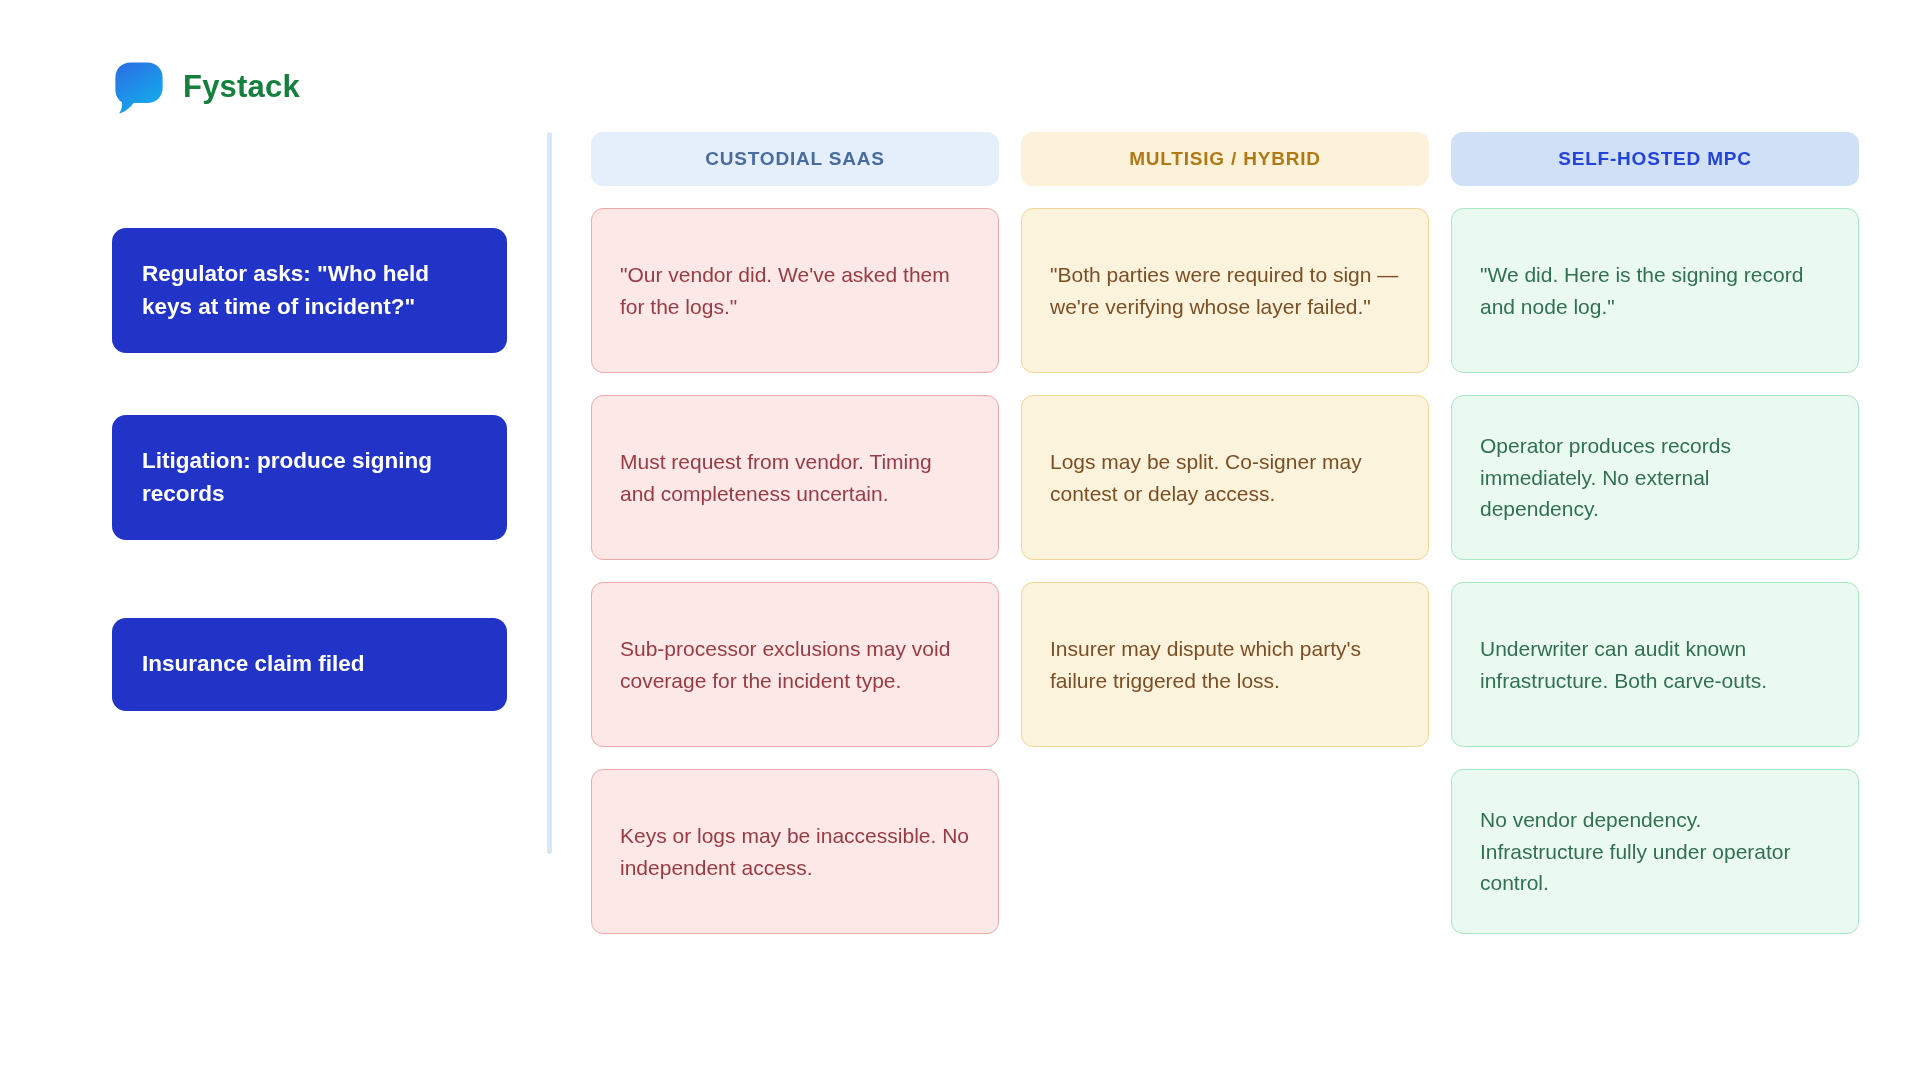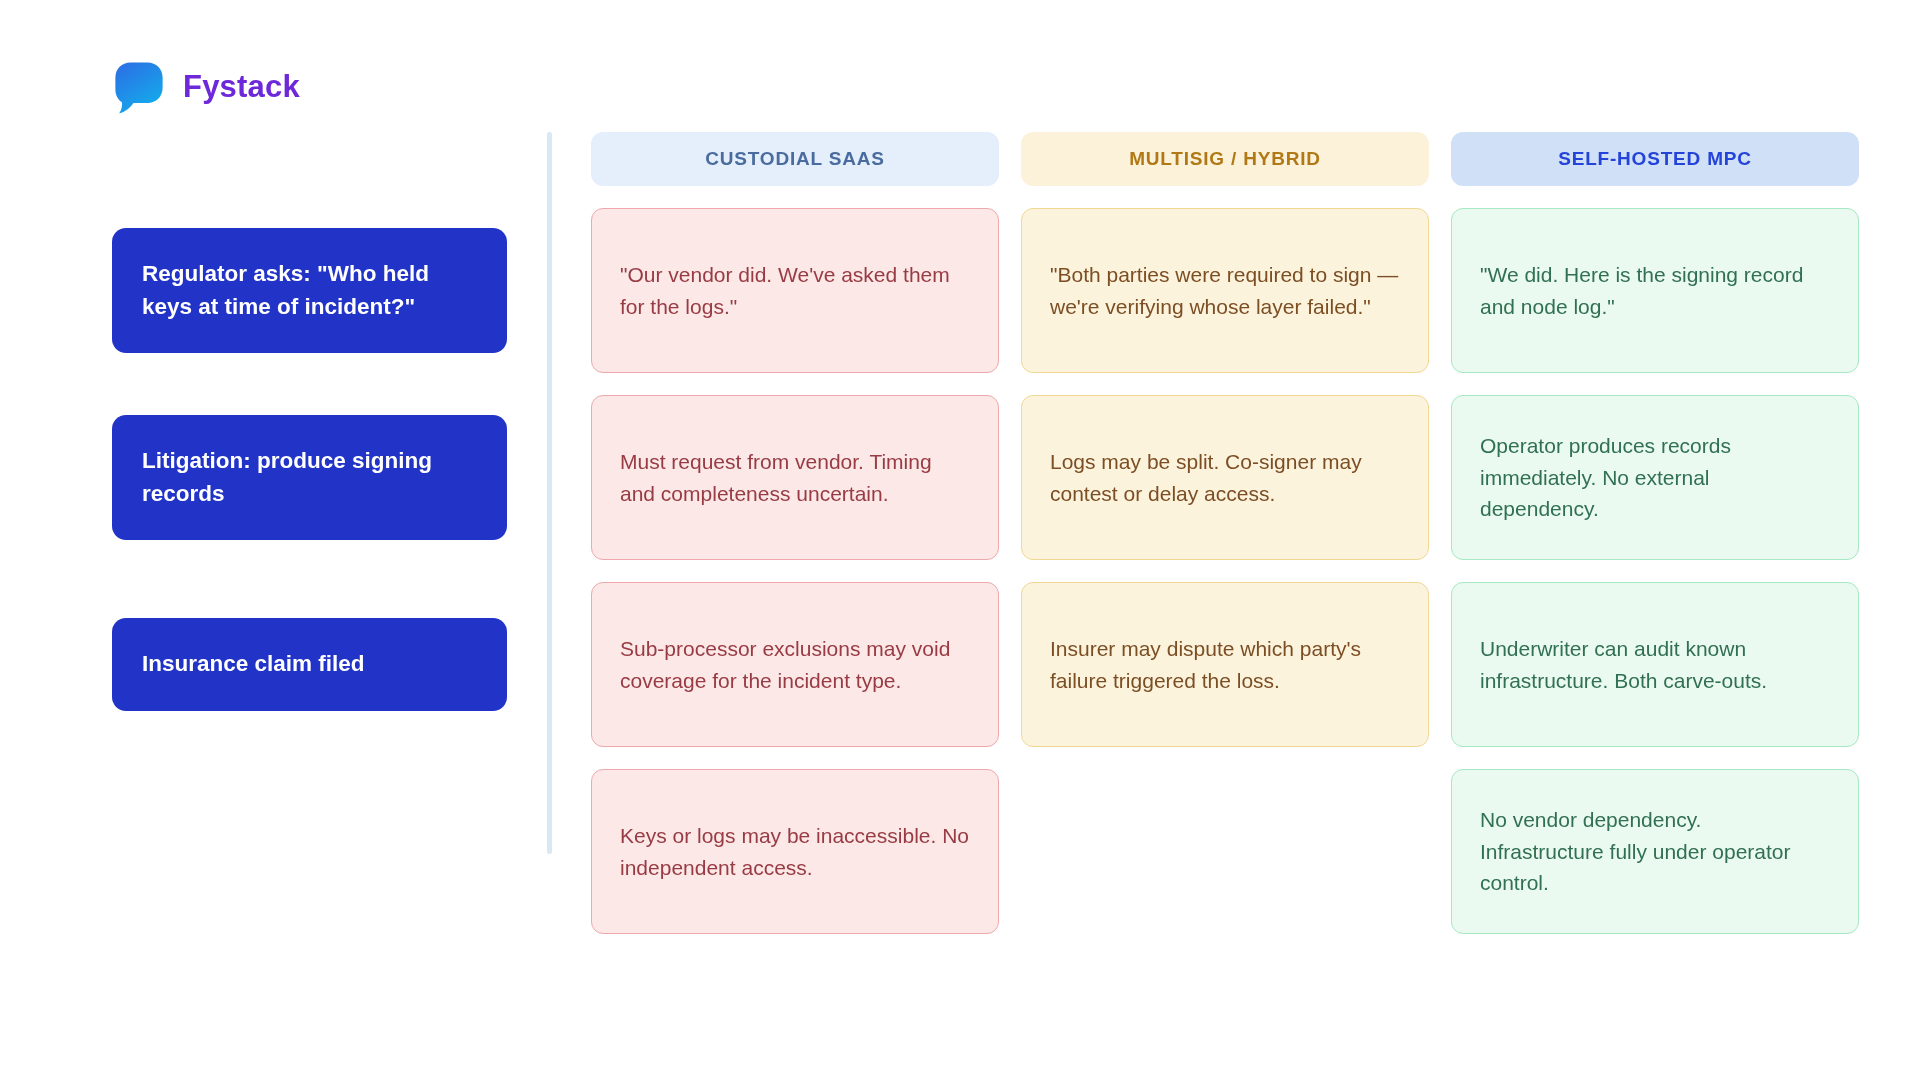--- a/index.html
+++ b/index.html
@@ -3,21 +3,21 @@
 <meta charset="utf-8">
 <style>
   * { margin: 0; padding: 0; box-sizing: border-box; }
   html, body { width: 1920px; height: 1080px; background: #ffffff; overflow: hidden; }
   body { font-family: "Liberation Sans", sans-serif; position: relative; }
 
   
   .brand { position: absolute; top: 58px; left: 112px; display: flex; align-items: center; gap: 17px; }
   .logo { width: 54px; height: 58px; display: inline-flex; }
   .logo svg { width: 100%; height: 100%; }
-  .brand-name { font-size: 31px; font-weight: 800; color: #6d28d9; letter-spacing: 0.2px; }
+  .brand-name { font-size: 31px; font-weight: 800; color: #15803d; letter-spacing: 0.2px; }
 
   
   .matrix {
     position: absolute; top: 132px; left: 112px;
     display: grid;
     grid-template-columns: 395px 40px 408px 408px 408px;
     grid-template-rows: 54px 165px 165px 165px 165px;
     column-gap: 22px; row-gap: 22px;
   }
 

